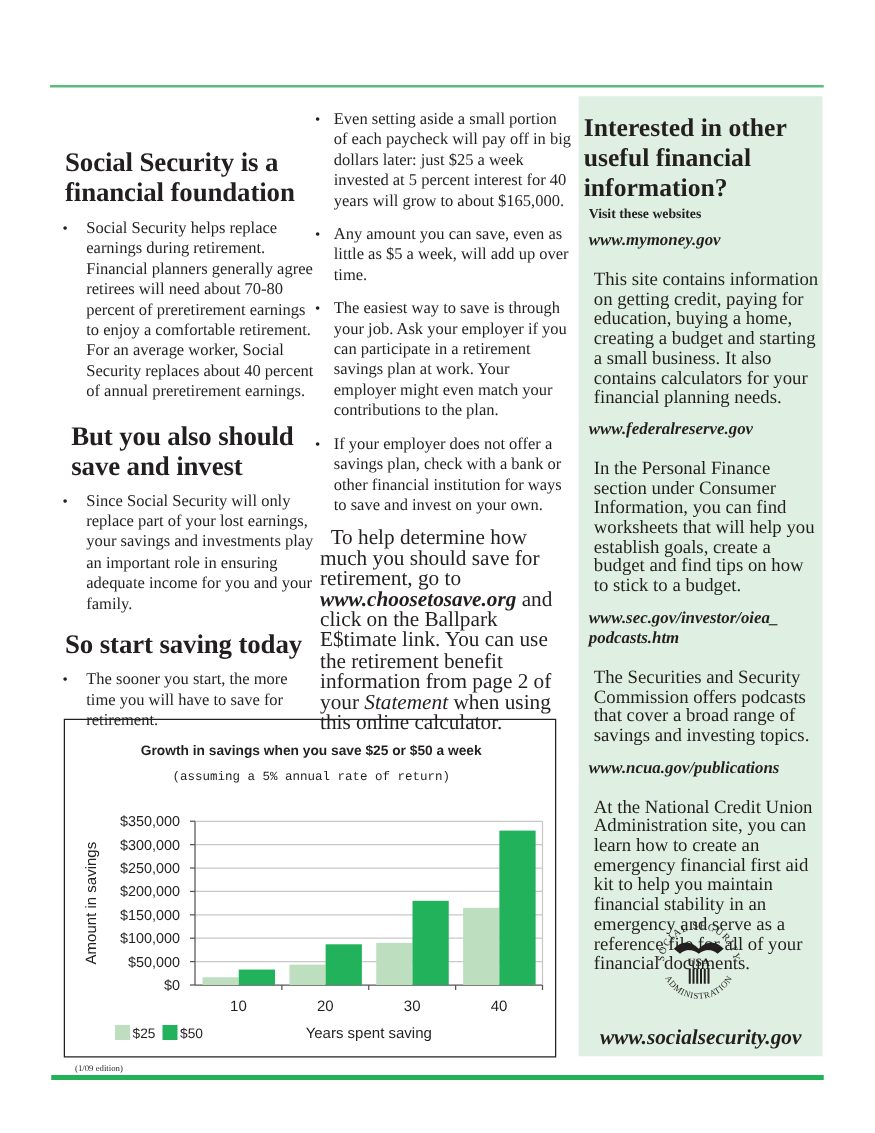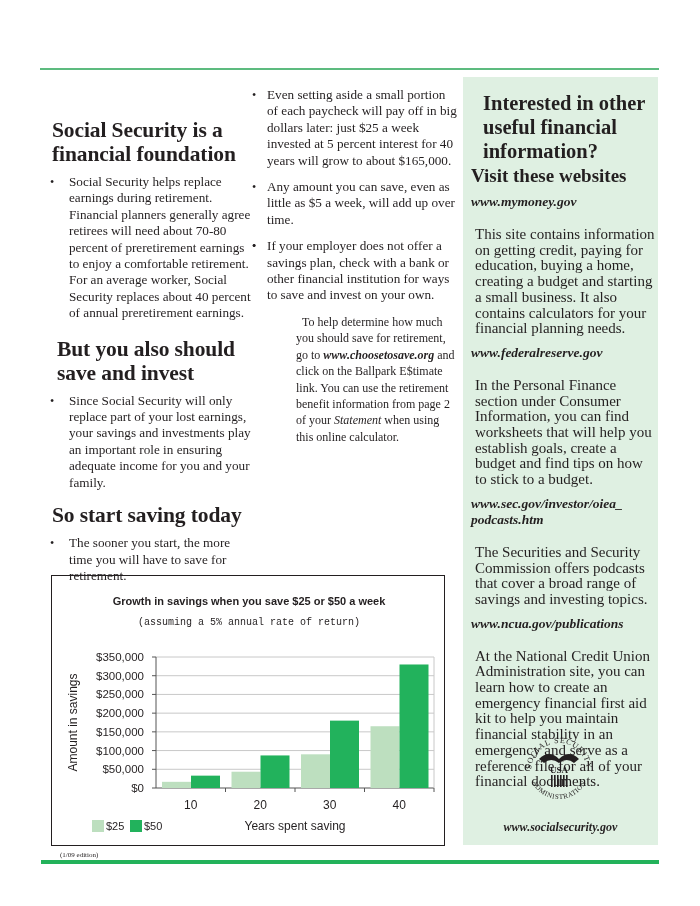--- a/index.html
+++ b/index.html
@@ -8,31 +8,31 @@
   .botline { position:absolute; left:41px; top:860px; width:618px; height:4px; background:#23b25a; }
   .edition { position:absolute; left:60px; top:851px; font-size:7px; font-family:"Liberation Serif", serif; }
 
   .col1 { position:absolute; left:48px; top:74px; width:205px;margin-top:44px; }
   .col2 { position:absolute; left:252px; top:87px; width:205px; }
   h1.sec { font-size:21.5px; font-weight:bold; line-height:24px; margin:0 0 8px 4px; letter-spacing:-0.1px; }
   .bul { position:relative; padding-left:21px; font-size:13.2px; line-height:16.4px; margin:0 0 10px 0; }
   .bul .dot { position:absolute; left:2px; top:0; font-size:12px; }
   .col2 .bul { padding-left:15px; }
   .col2 .bul .dot { left:0px; }
-  .para { font-size:12px; line-height:16.4px; padding-left:4px;margin-left:40px; }
+  .para { font-size:17px; line-height:16.4px; padding-left:4px; }
   .para i { font-style:italic; }
   .para b { font-style:italic; font-weight:bold; }
 
   .side { position:absolute; left:463px; top:77px; width:195px; height:768px; background:#dff0e2; }
-  .side h2 { font-size:20.5px; line-height:24px; font-weight:bold; margin:14px 0 2px 20px; }
-  .side .visit { font-size:19px; font-weight:bold; margin:0 0 7px 8px; }
+  .side h2 { font-size:20.5px; line-height:24px; font-weight:bold; margin:14px 0 2px 4px; }
+  .side .visit { font-size:11px; font-weight:bold; margin:0 0 7px 8px; }
   .side .url { font-size:13.5px; font-weight:bold; font-style:italic; margin:0 0 7px 8px; line-height:16px; }
   .side .desc { font-size:15px; line-height:15.7px; margin:17px 0 8px 12px; }
   .seal { position:absolute; left:56px; top:652px; width:80px; height:80px; }
-  .side .ssaurl { position:absolute; left:0; width:195px; top:743px; text-align:center; font-size:12px; font-weight:bold; font-style:italic; }
+  .side .ssaurl { position:absolute; left:0; width:195px; top:743px; text-align:center; font-size:17px; font-weight:bold; font-style:italic; }
 
   .chartbox { position:absolute; left:51px; top:575px; width:394px; height:271px; border:1.5px solid #231f20; box-sizing:border-box; }
   .ctitle { position:absolute; left:0; width:394px; top:19px; text-align:center; font-family:"Liberation Sans", sans-serif; font-weight:bold; font-size:11px; }
   .csub { position:absolute; left:0; width:394px; top:41px; text-align:center; font-family:Liberation Mono, monospace; font-size:10px; }
   svg text { font-family:"Liberation Sans", sans-serif; }
 </style>
 </head>
 <body>
 
 <div class="topline"></div>
@@ -42,21 +42,21 @@
   <div class="bul"><span class="dot">•</span><span>Social Security helps replace earnings during retirement. Financial planners generally agree retirees will need about 70-80 percent of preretirement earnings to enjoy a comfortable retirement. For an average worker, Social Security replaces about 40 percent of annual preretirement earnings.</span></div>
   <h1 class="sec" style="margin-left:9px;margin-top:15px;"><span>But you also should</span><br><span>save and invest</span></h1>
   <div class="bul"><span class="dot">•</span><span>Since Social Security will only replace part of your lost earnings, your savings and investments play an important role in ensuring adequate income for you and your family.</span></div>
   <h1 class="sec" style="margin-top:12px;">So start saving today</h1>
   <div class="bul"><span class="dot">•</span><span>The sooner you start, the more time you will have to save for retirement.</span></div>
 </div>
 
 <div class="col2">
   <div class="bul"><span class="dot">•</span><span>Even setting aside a small portion of each paycheck will pay off in big dollars later: just $25 a week invested at 5 percent interest for 40 years will grow to about $165,000.</span></div>
   <div class="bul"><span class="dot">•</span><span>Any amount you can save, even as little as $5 a week, will add up over time.</span></div>
-  <div class="bul"><span class="dot">•</span></div>
+  <div class="bul"><span class="dot">•</span><span>The easiest way to save is through your job. Ask your employer if you can participate in a retirement savings plan at work. Your employer might even match your contributions to the plan.</span></div>
   <div class="bul"><span class="dot">•</span><span>If your employer does not offer a savings plan, check with a bank or other financial institution for ways to save and invest on your own.</span></div>
   <div class="para">&nbsp;&nbsp;<span>To help determine how much you should save for retirement, go to </span><b>www.choosetosave.org</b><span> and click on the Ballpark E$timate link. You can use the retirement benefit information from page 2 of your </span><i>Statement</i><span> when using this online calculator.</span></div>
 </div>
 
 <div class="side">
   <h2>Interested in other useful financial information?</h2>
   <div class="visit">Visit these websites</div>
   <div class="url">www.mymoney.gov</div>
   <div class="desc">This site contains information on getting credit, paying for education, buying a home, creating a budget and starting a small business. It also contains calculators for your financial planning needs.</div>
   <div class="url">www.federalreserve.gov</div>

